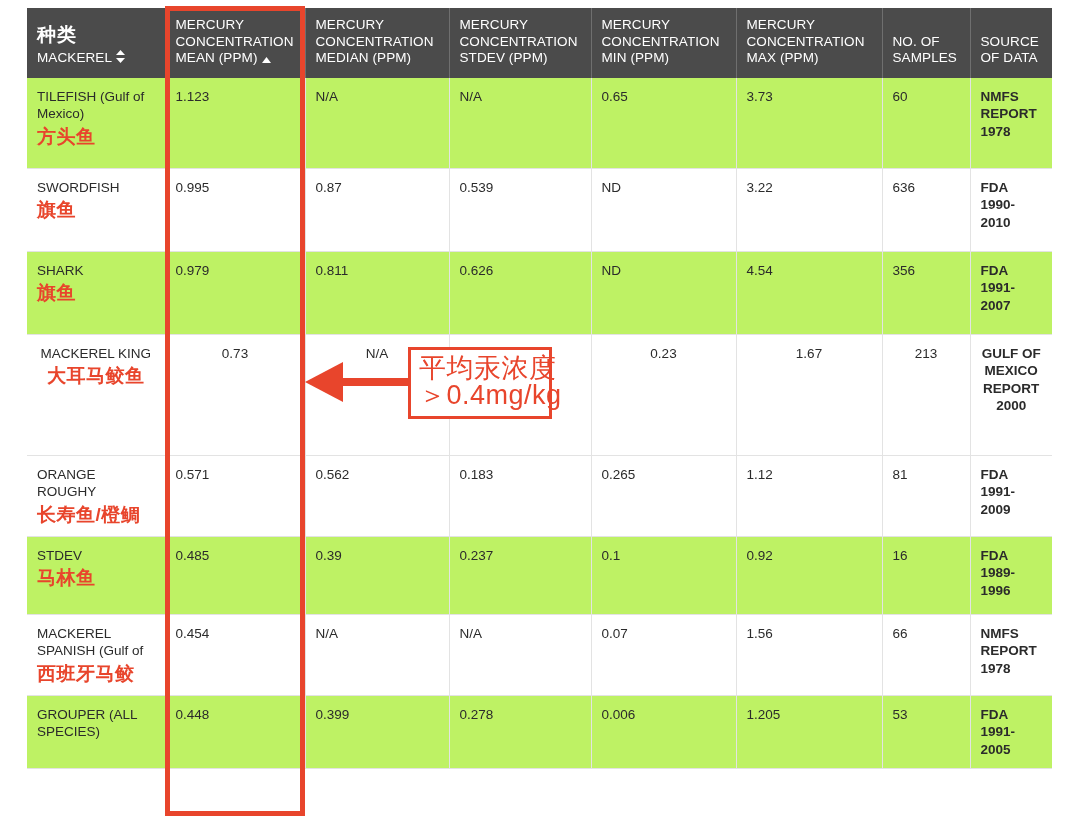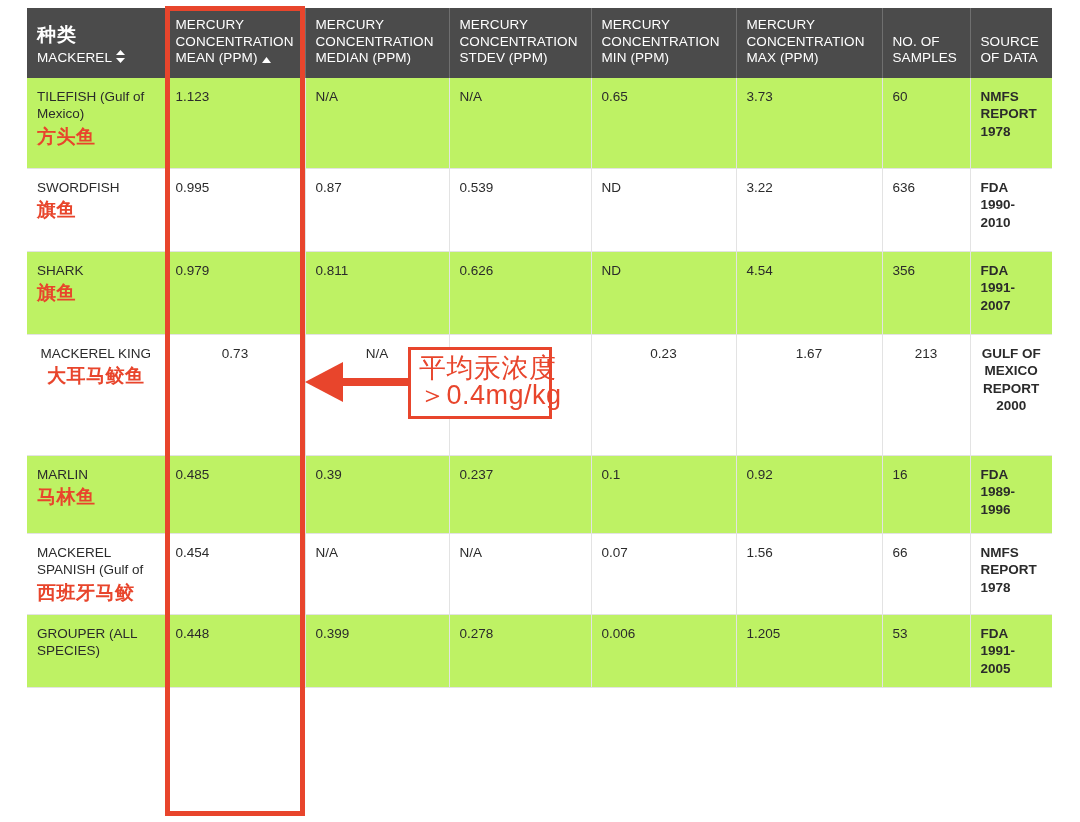--- a/index.html
+++ b/index.html
@@ -253,23 +253,33 @@
           <td>0.73</td>
           <td>N/A</td>
           <td>N/A</td>
           <td>0.23</td>
           <td>1.67</td>
           <td>213</td>
           <td>GULF OF MEXICO REPORT 2000</td>
         </tr>
 
 
+        <tr class="even r-orangeroughy">
+          <td class="species-cell"><span class="en-name">ORANGE ROUGHY</span><span class="zh-name zh-block">长寿鱼/橙鲷</span></td>
+          <td>0.571</td>
+          <td>0.562</td>
+          <td>0.183</td>
+          <td>0.265</td>
+          <td>1.12</td>
+          <td>81</td>
+          <td>FDA 1991-2009</td>
+        </tr>
 
         <tr class="odd r-marlin">
-          <td class="species-cell"><span class="en-name">MARLIN</span><span class="zh-name zh-block">马林鱼</span></td>
+          <td class="species-cell"><span class="en-name">STDEV</span><span class="zh-name zh-block">马林鱼</span></td>
           <td>0.485</td>
           <td>0.39</td>
           <td>0.237</td>
           <td>0.1</td>
           <td>0.92</td>
           <td>16</td>
           <td>FDA 1989-1996</td>
         </tr>
 
         <tr class="even r-mackerelsp">

